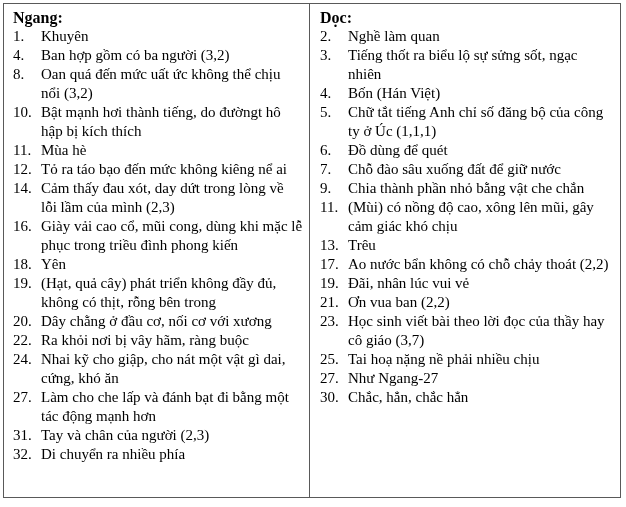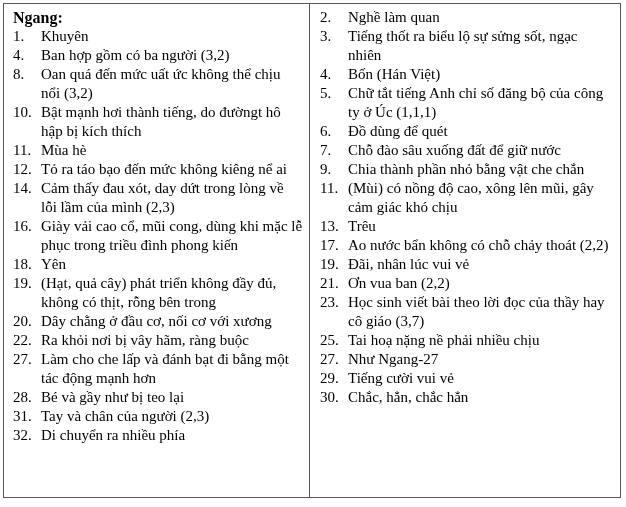--- a/index.html
+++ b/index.html
@@ -118,44 +118,45 @@
   <li class="clue">
     <span class="num">20.</span>
     <span class="txt">Dây chằng ở đầu cơ, nối cơ với xương</span>
   </li>
 
   <li class="clue">
     <span class="num">22.</span>
     <span class="txt">Ra khỏi nơi bị vây hãm, ràng buộc</span>
   </li>
 
+  <li class="clue">
+    <span class="num">24.</span>
+    <span class="txt">Nhai kỹ cho giập, cho nát một vật gì dai, cứng, khó ăn</span>
+  </li>
 
 
   <li class="clue">
     <span class="num">27.</span>
     <span class="txt">Làm cho che lấp và đánh bạt đi bằng một tác động mạnh hơn</span>
   </li>
 
-  <li class="clue">
-    <span class="num">28.</span>
-    <span class="txt">Bé và gầy như bị teo lại</span>
-  </li>
 
   <li class="clue">
     <span class="num">31.</span>
     <span class="txt">Tay và chân của người (2,3)</span>
   </li>
 
   <li class="clue">
     <span class="num">32.</span>
     <span class="txt">Di chuyển ra nhiều phía</span>
   </li>
 </ol>
   </div>
   <div class="col col-down">
+    <div class="col-header">Dọc:</div>
     <ol class="clue-list">
   <li class="clue">
     <span class="num">2.</span>
     <span class="txt">Nghề làm quan</span>
   </li>
 
   <li class="clue">
     <span class="num">3.</span>
     <span class="txt">Tiếng thốt ra biểu lộ sự sửng sốt, ngạc nhiên</span>
   </li>
@@ -219,24 +220,20 @@
   <li class="clue">
     <span class="num">25.</span>
     <span class="txt">Tai hoạ nặng nề phải nhiều chịu</span>
   </li>
 
   <li class="clue">
     <span class="num">27.</span>
     <span class="txt">Như Ngang-27</span>
   </li>
 
-  <li class="clue">
-    <span class="num">29.</span>
-    <span class="txt">Tiếng cười vui vẻ</span>
-  </li>
 
   <li class="clue">
     <span class="num">30.</span>
     <span class="txt">Chắc, hẳn, chắc hẳn</span>
   </li>
 </ol>
   </div>
 </div>
 
 </body></html>

